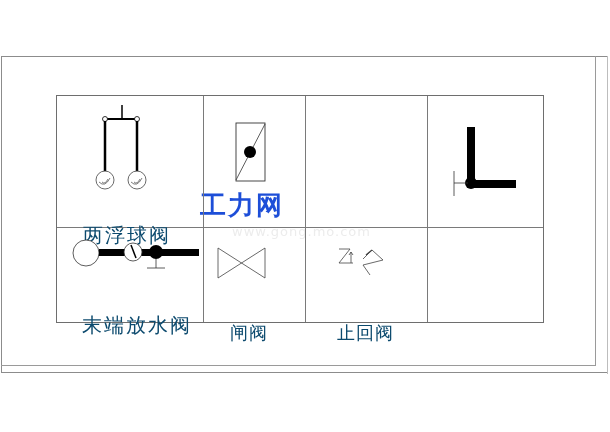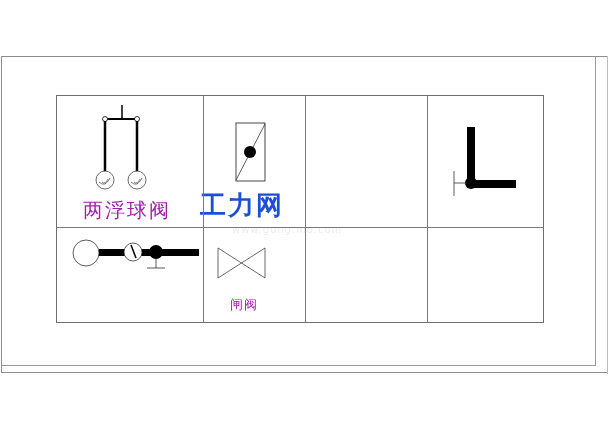--- a/index.html
+++ b/index.html
@@ -9,27 +9,27 @@
                  border-top: 1px solid #8c8c8c; border-left: 1px solid #8c8c8c;
                  border-bottom: 1px solid #8c8c8c; box-sizing: border-box; }
   .frame-right { position: absolute; left: 595px; top: 56px; width: 1px; height: 310px; background: #9a9a9a; }
   .frame-right2 { position: absolute; left: 607px; top: 56px; width: 1px; height: 318px; background: #bdbdbd; }
   .frame-bottom-inner { position: absolute; left: 1px; top: 365px; width: 595px; height: 1px; background: #9a9a9a; }
   .table { position: absolute; left: 56px; top: 95px; width: 488px; height: 228px;
            border: 1px solid #6e6e6e; box-sizing: border-box; }
   .cell { position: absolute; box-sizing: border-box; }
   .vline { position: absolute; width: 1px; background: #7a7a7a; }
   .hline { position: absolute; height: 1px; background: #7a7a7a; }
-  .label { position: absolute; color: #a21caf; white-space: nowrap; font-family: Liberation Mono, monospace; font-weight: 200; }
+  .label { position: absolute; color: #0c4a6e; white-space: nowrap; font-family: Liberation Mono, monospace; font-weight: 200; margin-top: 25px; }
   .lg { font-size: 20px; letter-spacing: 2px; }
-  .sm { font-size: 13px; letter-spacing: 1px; }
+  .sm { font-size: 18px; letter-spacing: 1px; }
   svg { position: absolute; overflow: visible; }
   .watermark { position: absolute; left: 200px; top: 188px; color: #1d4ed8; font-size: 26px; font-weight: bold;
                letter-spacing: 2px; pointer-events: none; }
-  .watermark-sub { position: absolute; left: 232px; top: 224px; color: #ececec; font-size: 10px; letter-spacing: 1px; }
+  .watermark-sub { position: absolute; left: 232px; top: 224px; color: #ececec; font-size: 13px; letter-spacing: 1px; }
 </style>
 </head>
 <body>
 
 <div class="frame-outer"></div>
 <div class="frame-right"></div>
 <div class="frame-right2"></div>
 <div class="frame-bottom-inner"></div>
 
 <div class="watermark">工力网</div>
@@ -82,23 +82,35 @@
   <div class="cell" style="left:0;top:132px;width:146px;height:94px;">
     <svg width="146" height="94">
       <circle cx="29" cy="25" r="13" fill="#fff" stroke="#333" stroke-width="0.8"></circle>
       <rect x="42" y="21" width="100" height="7" fill="#000"></rect>
       <circle cx="76" cy="24" r="9" fill="#fff" stroke="#333" stroke-width="0.8"></circle>
       <line x1="74" y1="17" x2="79" y2="30" stroke="#000" stroke-width="1.5"></line>
       <circle cx="99" cy="24" r="7" fill="#000"></circle>
       <line x1="99" y1="31" x2="99" y2="40" stroke="#333" stroke-width="0.8"></line>
       <line x1="90" y1="40" x2="108" y2="40" stroke="#333" stroke-width="0.8"></line>
     </svg>
+    <div class="label lg" style="left:25px;top:59px;">末端放水阀</div>
   </div>
 
   <div class="cell" style="left:147px;top:132px;width:101px;height:94px;">
     <svg width="101" height="94">
       <polygon points="14,20 14,50 61,20 61,50" fill="none" stroke="#444" stroke-width="0.8"></polygon>
     </svg>
     <div class="label sm" style="left:26px;top:68px;">闸阀</div>
   </div>
 
+  <div class="cell" style="left:249px;top:132px;width:121px;height:94px;">
+    <svg width="121" height="94">
+      <polyline points="33,21 44,21 33,35 47,35" fill="none" stroke="#444" stroke-width="0.8"></polyline>
+      <line x1="45" y1="24" x2="45" y2="35" stroke="#444" stroke-width="0.8"></line>
+      <line x1="43" y1="27" x2="45" y2="24" stroke="#444" stroke-width="0.8"></line>
+      <line x1="47" y1="27" x2="45" y2="24" stroke="#444" stroke-width="0.8"></line>
+      <polyline points="57,31 66,22 77,32 57,37 64,47" fill="none" stroke="#444" stroke-width="0.8"></polyline>
+      <line x1="60" y1="27" x2="66" y2="22" stroke="#444" stroke-width="1.3"></line>
+    </svg>
+    <div class="label sm" style="left:31px;top:68px;">止回阀</div>
+  </div>
 
 </div>
 
 </body></html>

